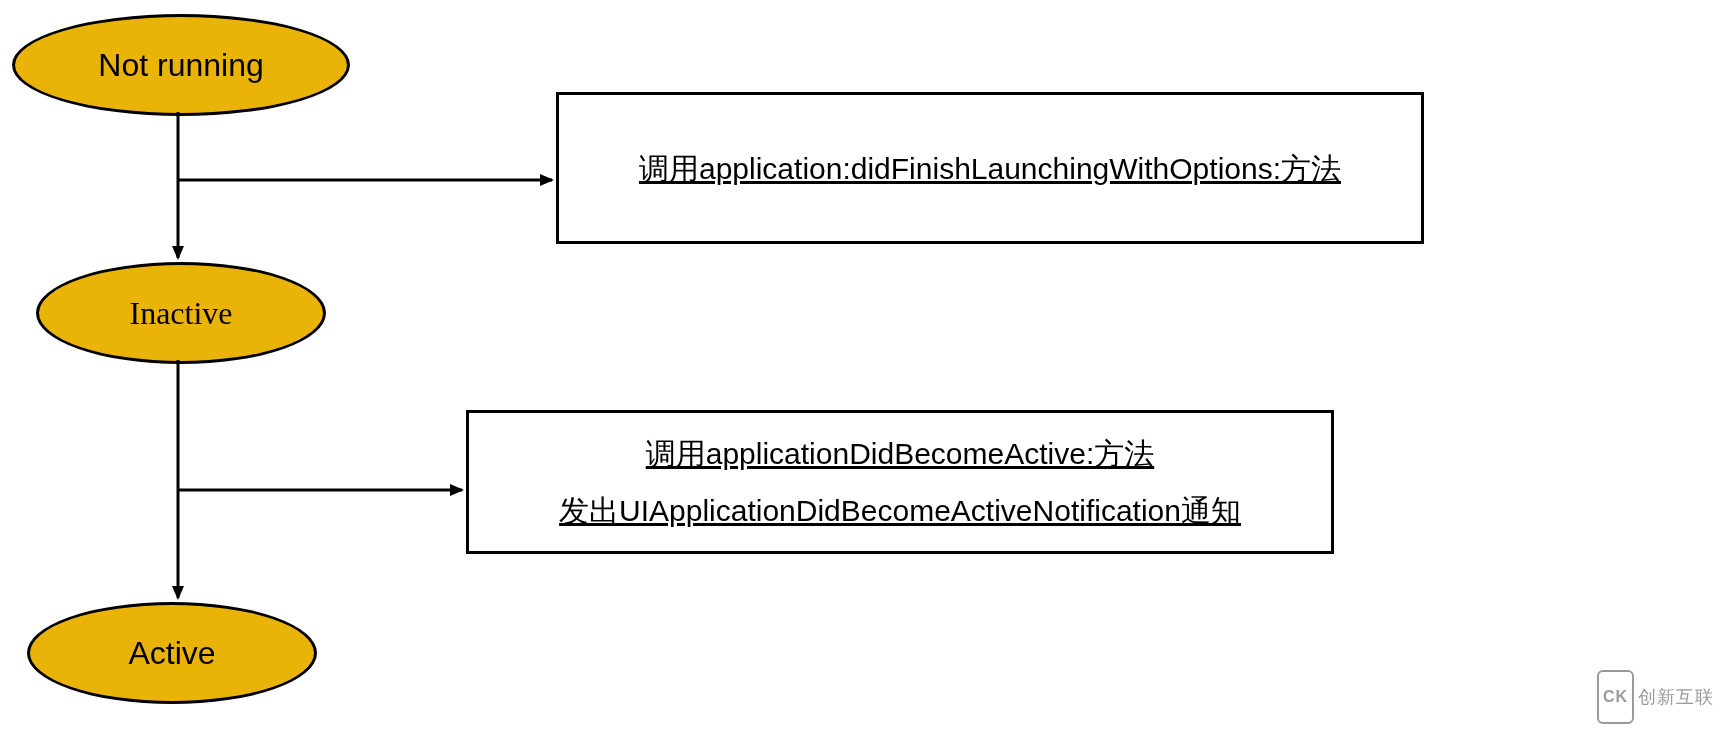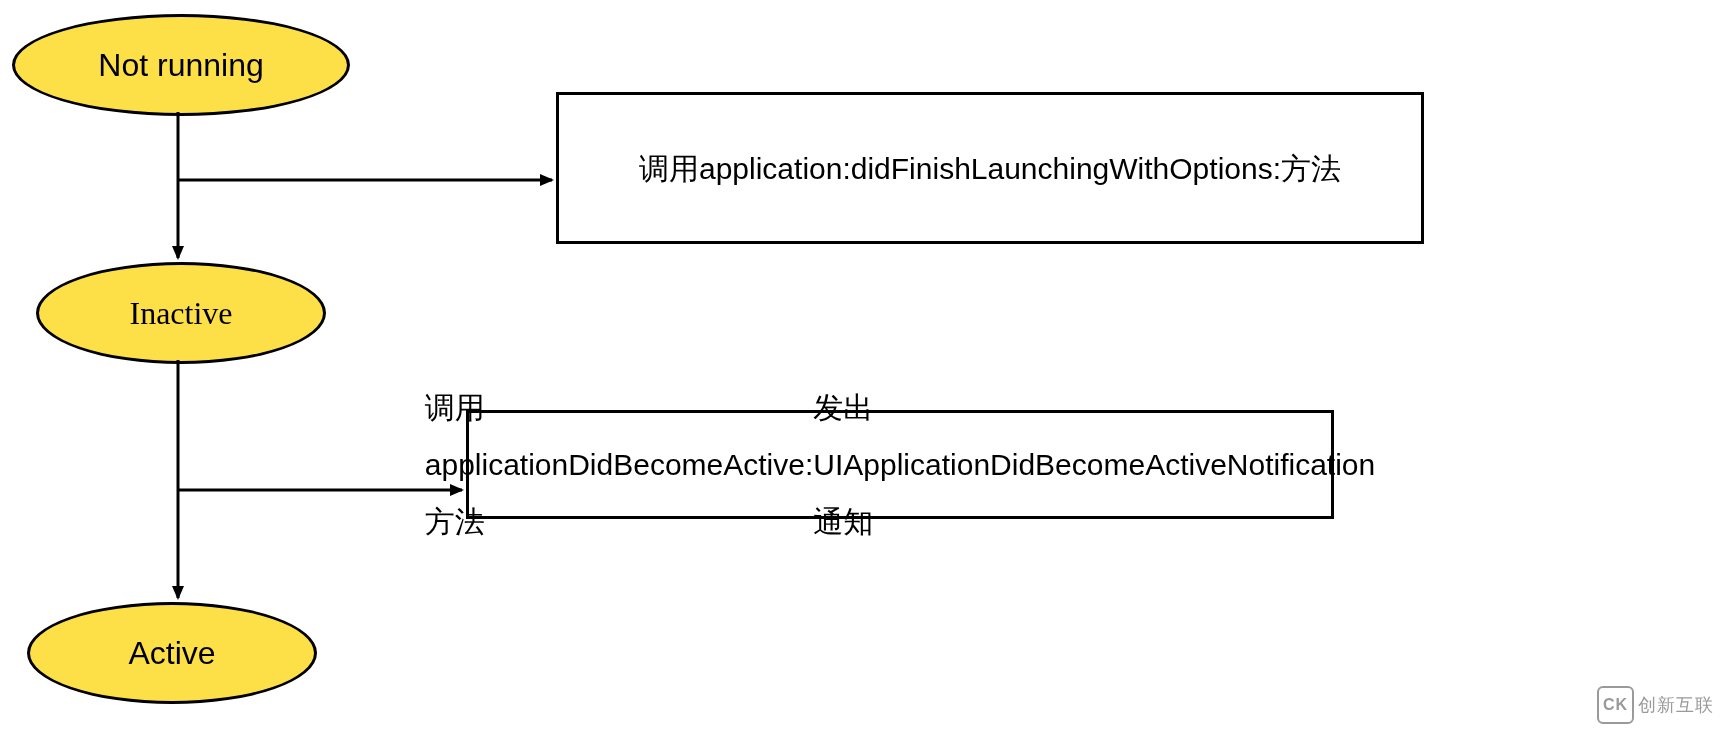--- a/index.html
+++ b/index.html
@@ -12,53 +12,54 @@
     position: relative;
   }
   .state {
     position: absolute;
     border: 3px solid #000;
     border-radius: 50%;
     display: flex;
     align-items: center;
     justify-content: center;
     font-size: 32px;
-    background: #fde047;
+    background: #eab308;
   }
   .note {
     position: absolute;
     border: 3px solid #000;
     background: #fff;
     display: flex;
-    flex-direction: row;
+    flex-direction: column;
     align-items: center;
     justify-content: center;
     font-size: 30px;
     padding: 10px 16px;
     box-sizing: border-box;
     line-height: 1.9;
+    text-decoration: underline;
   }
   .watermark {
     position: absolute;
     right: 8px;
     bottom: 6px;
     font-size: 18px;
     color: #9a9a9a;
     letter-spacing: 1px;
     display: flex;
     align-items: center;
     gap: 4px;
   }
   .wm-badge {
     display: inline-flex;
     align-items: center;
     justify-content: center;
     border: 2px solid #9a9a9a;
     border-radius: 6px;
-    padding: 8px 4px;
+    padding: 16px 4px;
     font-weight: bold;
     font-size: 16px;
   }
   svg.arrows {
     position: absolute;
     left: 0;
     top: 0;
     width: 1722px;
     height: 730px;
     pointer-events: none;
@@ -76,21 +77,21 @@
 </div>
 
 <div class="state" style="left:27px; top:602px; width:284px; height:96px;">
   <span>Active</span>
 </div>
 
 <div class="note" style="left:556px; top:92px; width:868px; height:152px;">
   <div>调用application:didFinishLaunchingWithOptions:方法</div>
 </div>
 
-<div class="note" style="left:466px; top:410px; width:868px; height:109px;">
+<div class="note" style="left:466px; top:410px; width:868px; height:144px;">
   <div>调用applicationDidBecomeActive:方法</div>
   <div>发出UIApplicationDidBecomeActiveNotification通知</div>
 </div>
 
 <svg class="arrows" viewBox="0 0 1722 730">
   <defs>
     <marker id="arrowhead" markerWidth="14" markerHeight="12" refX="12" refY="6" orient="auto" markerUnits="userSpaceOnUse">
       <path d="M0,0 L14,6 L0,12 Z" fill="#000"></path>
     </marker>
   </defs>

